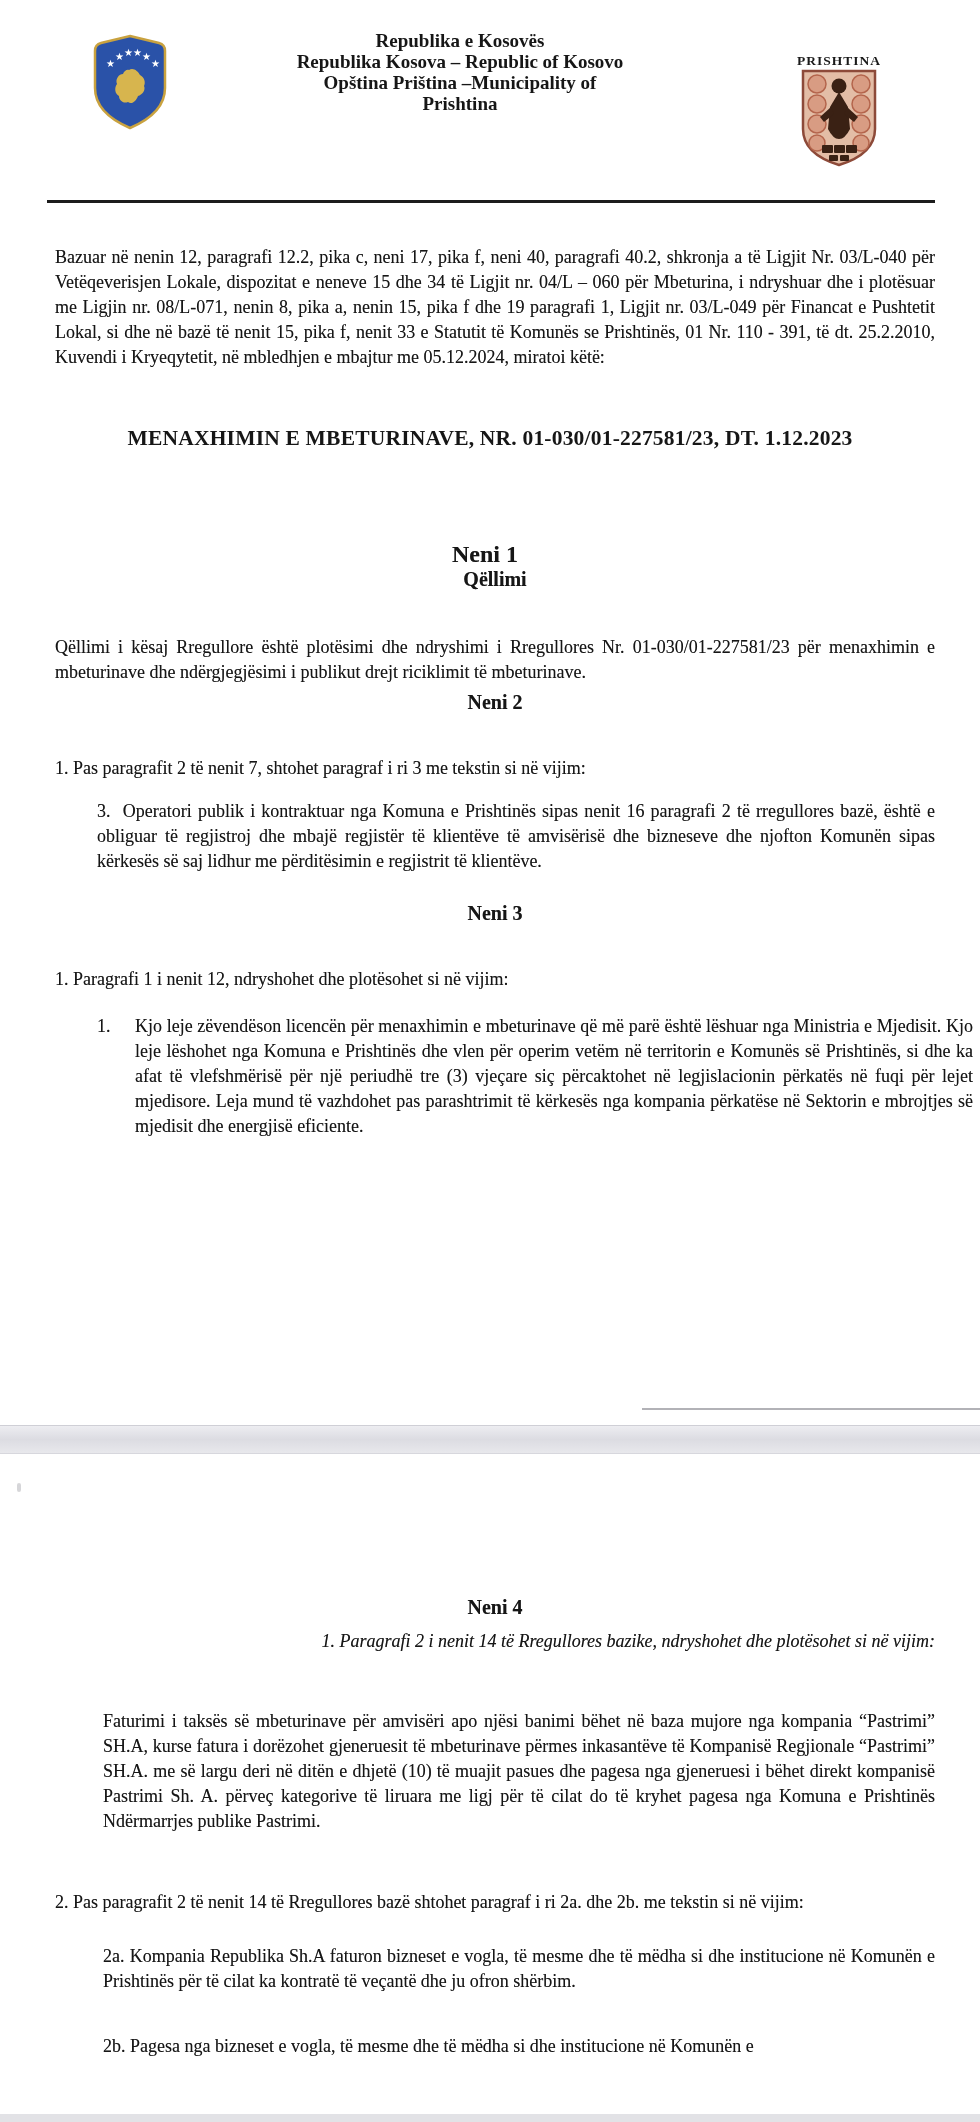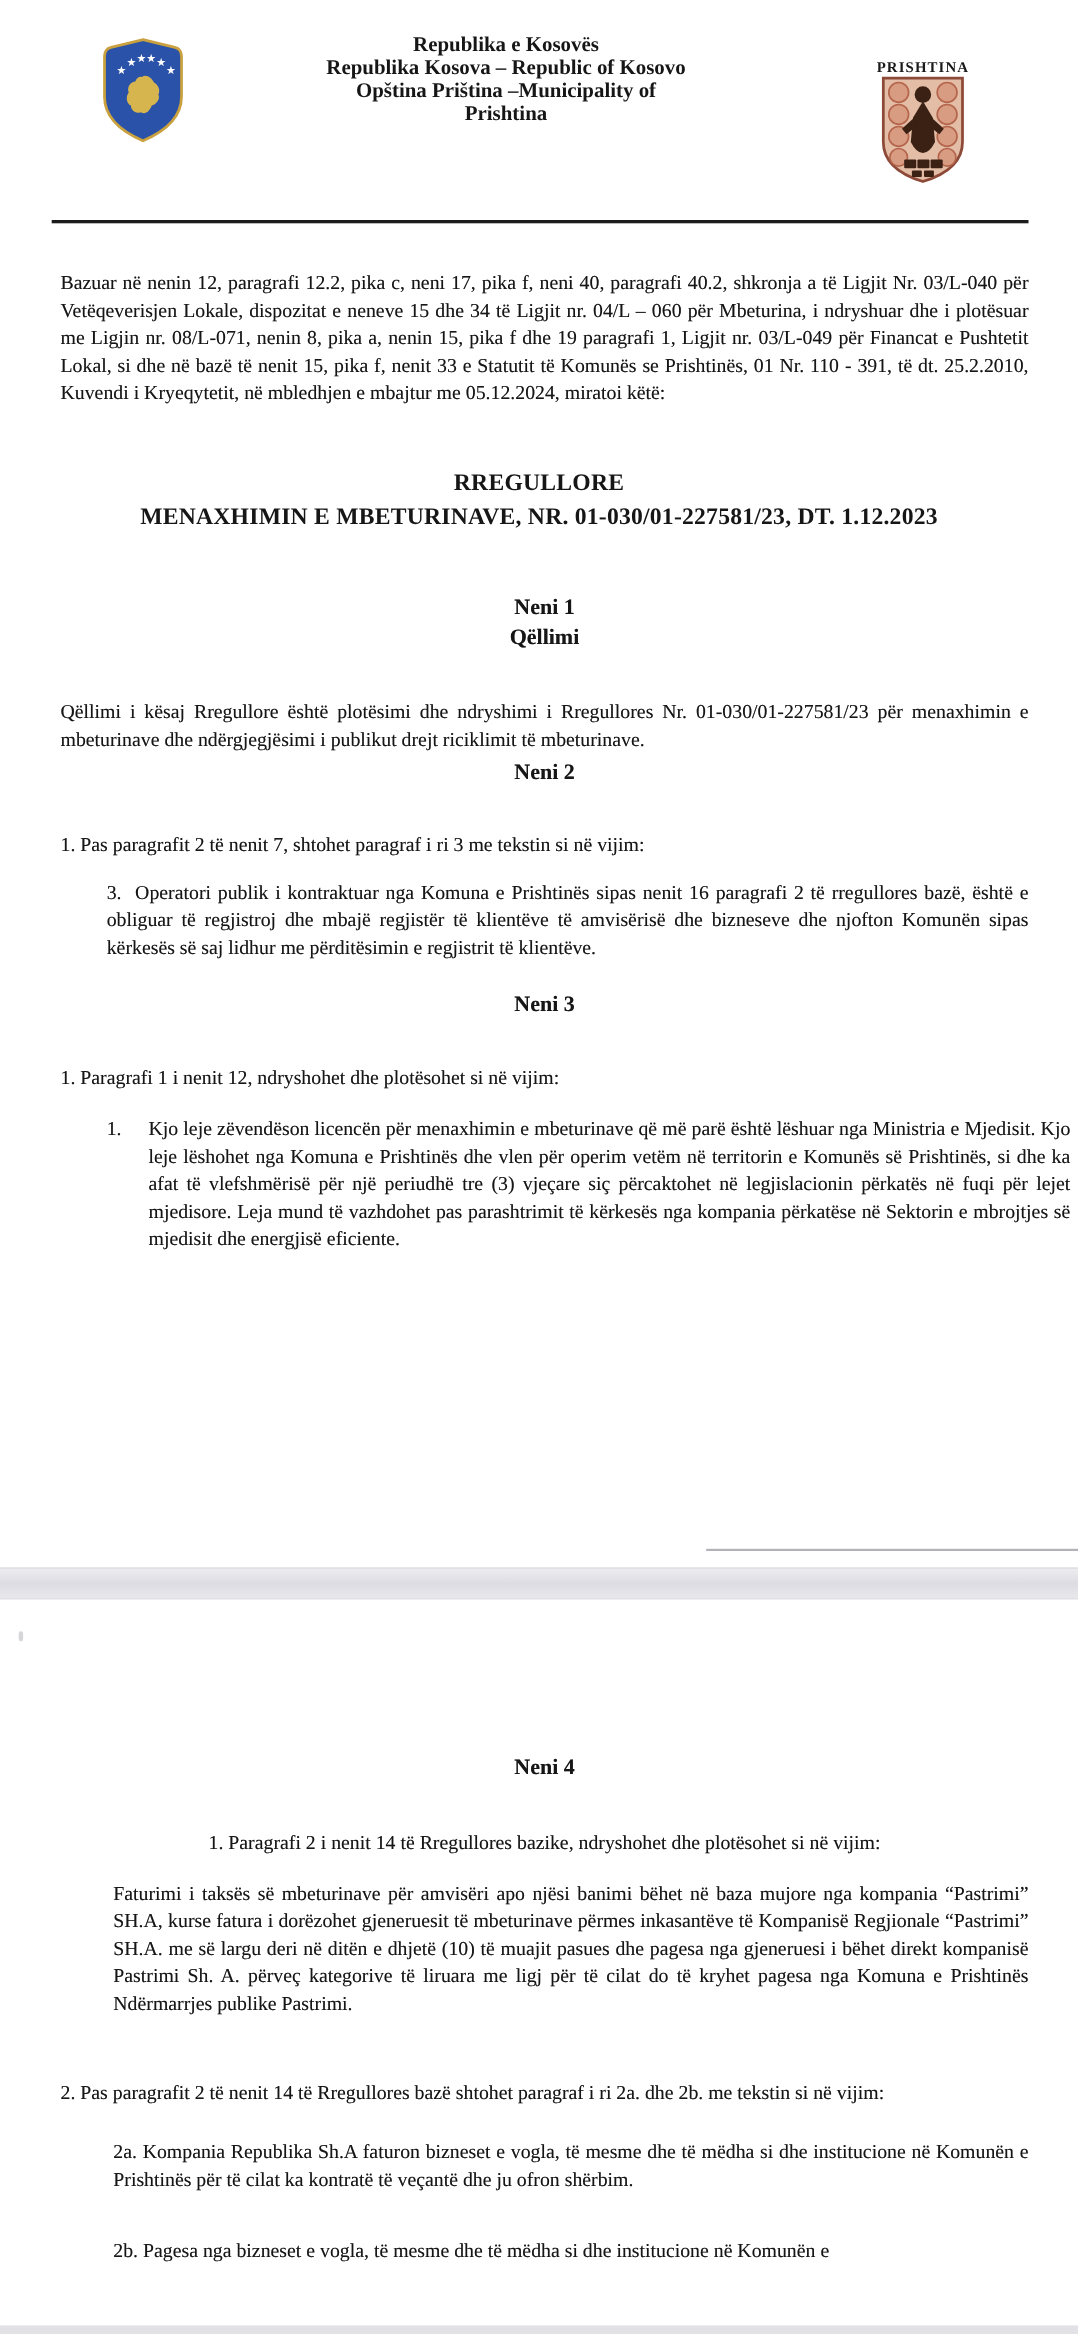--- a/index.html
+++ b/index.html
@@ -14,41 +14,41 @@
   .hdr-text{left:210px;top:30px;width:500px;text-align:center;font-weight:bold;
             font-size:19px;line-height:21px;}
   .kosovo-emblem{left:90px;top:34px;}
   .prishtina-emblem{left:794px;top:50px;}
   .hdr-rule{top:200px;left:47px;width:888px;height:3px;background:#1c1c1c;}
 
   
   .intro{top:227px;left:55px;width:880px;}
   .reg-title{top:423px;left:40px;width:900px;font-size:21.5px;line-height:31px;
              font-weight:bold;text-align:center;letter-spacing:.2px;}
-  .n1-head{top:541px;left:55px;width:880px;font-size:20px;}
+  .n1-head{top:541px;left:45px;width:880px;font-size:24px;}
   .n1-sub{top:568px;left:55px;width:880px;font-size:20px;}
   .n1-body{top:617px;left:55px;width:880px;}
   .n2-head{top:691px;left:55px;width:880px;font-size:20px;}
   .n2-intro{top:738px;left:55px;width:880px;text-align:left;}
   .n2-item{top:781px;left:97px;width:838px;}
   .n3-head{top:902px;left:55px;width:880px;font-size:20px;}
   .n3-intro{top:949px;left:55px;width:880px;text-align:left;}
   .n3-item{top:996px;left:97px;width:838px;padding-left:38px;text-indent:-38px;}
   .marker{display:inline-block;width:38px;text-indent:0;}
 
   
   .p1-footer-line{top:1408px;left:642px;width:338px;height:2px;background:#a4a4aa;opacity:.85;}
   .page-gap{top:1425px;left:0;width:980px;height:27px;
             background:linear-gradient(180deg,#ededf1 0%,#dcdce2 50%,#e8e8ec 100%);
             border-top:1px solid #cfcfd6;border-bottom:1px solid #d7d7dd;}
   .p2-artifact{top:1483px;left:17px;width:4px;height:9px;background:#cccccf;border-radius:2px;opacity:.8;}
 
   
   .n4-head{top:1596px;left:55px;width:880px;font-size:20px;}
-  .n4-intro1{top:1645px;left:55px;width:880px;text-align:center;}
+  .n4-intro1{top:1611px;left:55px;width:880px;text-align:right;font-style:italic;}
   .n4-item1{top:1691px;left:103px;width:832px;}
   .n4-intro2{top:1872px;left:55px;width:880px;}
   .n4-item2a{top:1926px;left:103px;width:832px;}
   .n4-item2b{top:2016px;left:103px;width:832px;text-align:left;}
 
   
   .url-bar{top:2042px;left:0;width:980px;height:80px;background:#fbfbfc;
            border-top:2px solid #6e6e72;box-sizing:border-box;cursor:pointer;}
   .url-inner{display:flex;align-items:center;justify-content:center;gap:11px;height:72px;
              font-family:"Liberation Sans",sans-serif;}
@@ -109,21 +109,20 @@
           <rect x="46" y="105" width="9" height="6" rx="1"></rect>
         </g>
       </svg>
     </div>
 
     <div class="abs hdr-rule"></div>
 
     <p class="abs doc-body intro">Bazuar në nenin 12, paragrafi 12.2, pika c, neni 17, pika f, neni 40, paragrafi 40.2, shkronja a të Ligjit Nr. 03/L-040 për Vetëqeverisjen Lokale, dispozitat e neneve 15 dhe 34 të Ligjit nr. 04/L – 060 për Mbeturina, i ndryshuar dhe i plotësuar me Ligjin nr. 08/L-071, nenin 8, pika a, nenin 15, pika f dhe 19 paragrafi 1, Ligjit nr. 03/L-049 për Financat e Pushtetit Lokal, si dhe në bazë të nenit 15, pika f, nenit 33 e Statutit të Komunës se Prishtinës, 01 Nr. 110 - 391, të dt. 25.2.2010, Kuvendi i Kryeqytetit, në mbledhjen e mbajtur me 05.12.2024, miratoi këtë:</p>
 
     <div class="abs reg-title">
-      <div>RREGULLORE</div>
       <div>MENAXHIMIN E MBETURINAVE, NR. 01-030/01-227581/23, DT. 1.12.2023</div>
     </div>
 
     <div class="abs doc-center n1-head">Neni 1</div>
     <div class="abs doc-center n1-sub">Qëllimi</div>
     <p class="abs doc-body n1-body">Qëllimi i kësaj Rregullore është plotësimi dhe ndryshimi i Rregullores Nr. 01-030/01-227581/23 për menaxhimin e mbeturinave dhe ndërgjegjësimi i publikut drejt riciklimit të mbeturinave.</p>
 
     <div class="abs doc-center n2-head">Neni 2</div>
     <p class="abs doc-body n2-intro">1. Pas paragrafit 2 të nenit 7, shtohet paragraf i ri 3 me tekstin si në vijim:</p>
     <p class="abs doc-body n2-item">3.&nbsp; Operatori publik i kontraktuar nga Komuna e Prishtinës sipas nenit 16 paragrafi 2 të rregullores bazë, është e obliguar të regjistroj dhe mbajë regjistër të klientëve të amvisërisë dhe bizneseve dhe njofton Komunën sipas kërkesës së saj lidhur me përditësimin e regjistrit të klientëve.</p>

